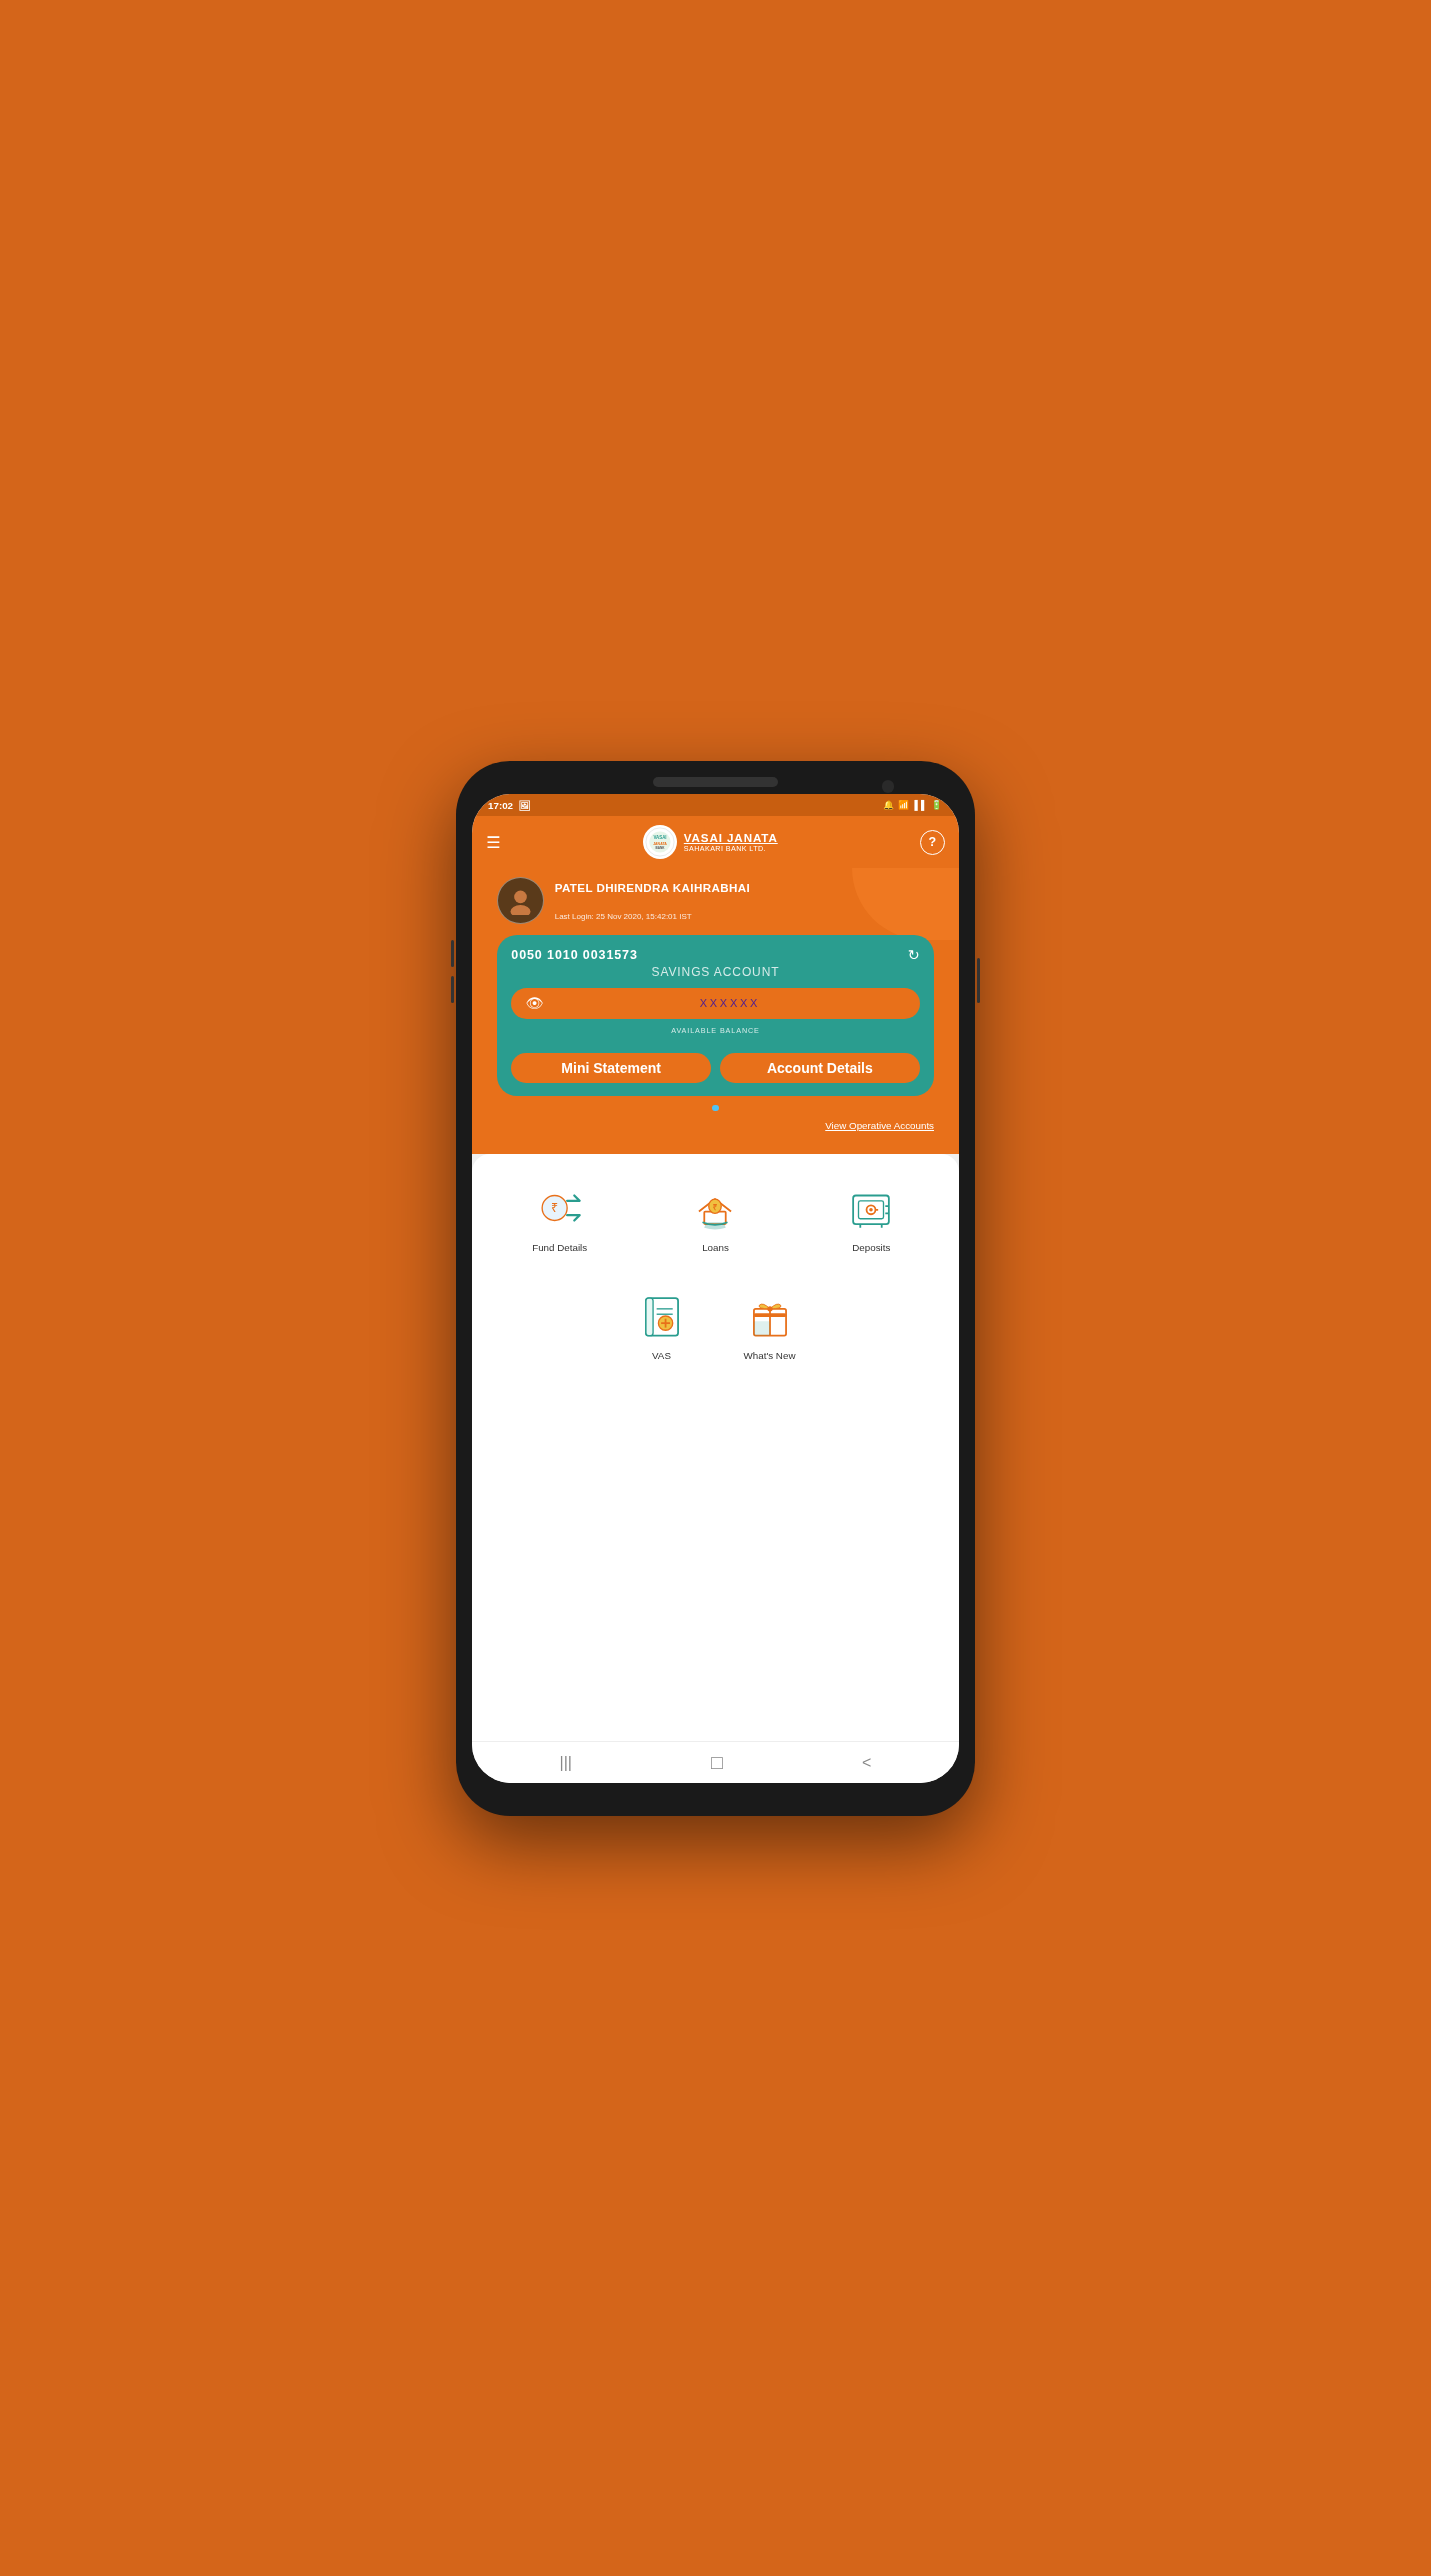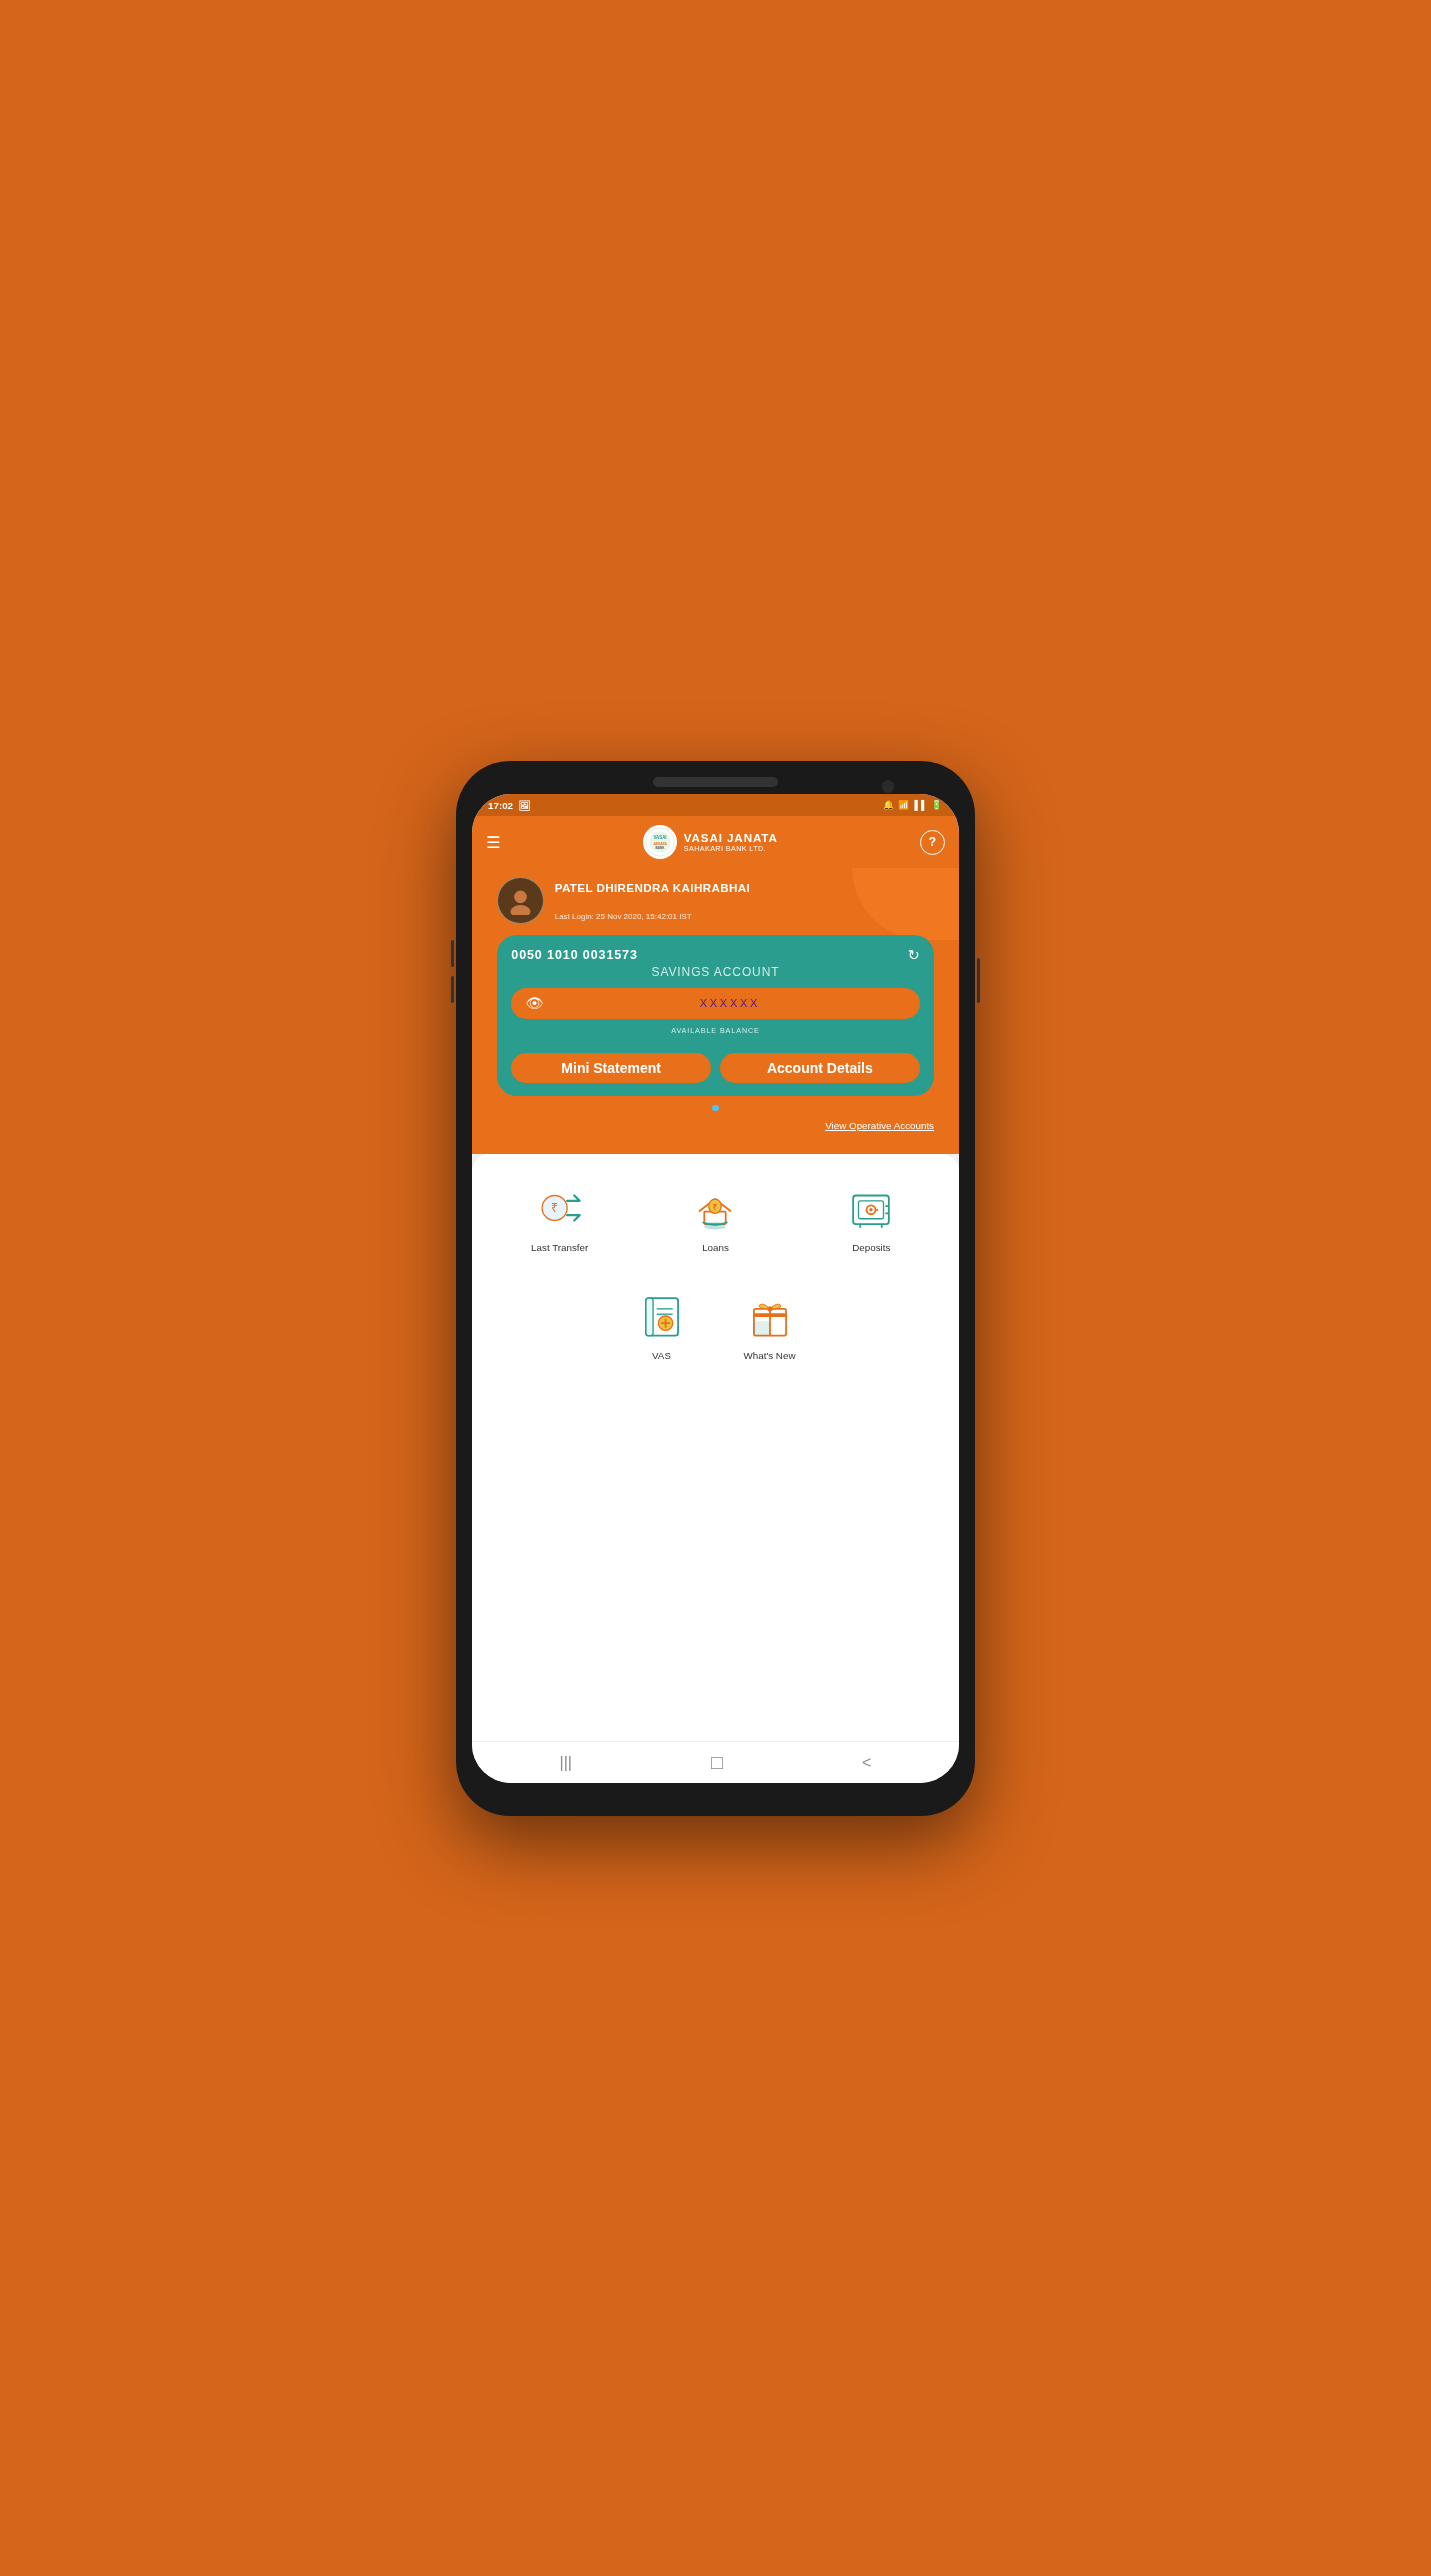--- a/index.html
+++ b/index.html
@@ -83,21 +83,21 @@
     .bank-logo-area { display: flex; align-items: center; gap: 7.2px; }
     .bank-logo-circle {
       width: 34px; height: 34px;
       background: white;
       border-radius: 50%;
       display: flex; align-items: center; justify-content: center;
       font-size: 8px; color: #333; font-weight: bold; text-align: center;
       overflow: hidden;
     }
     .bank-name { color: white; line-height: 1.2; }
-    .bank-name-main { font-size: 11.6px; font-weight: bold; letter-spacing: 0.9px; }
+    .bank-name-main { font-size: 11.6px; font-weight: bold; letter-spacing: 0.9px; text-decoration: underline; }
     .bank-name-sub { font-size: 7.2px; letter-spacing: 0.4px; }
     .help-circle {
       width: 25px; height: 25px;
       border: 1.8px solid white;
       border-radius: 50%;
       display: flex; align-items: center; justify-content: center;
       color: white; font-size: 12.5px; font-weight: bold;
     }
 
     
@@ -385,21 +385,21 @@
         <div class="menu-item">
           <div class="menu-icon-box">
             <svg class="svg-icon" viewBox="0 0 56 56">
 
               <circle cx="22" cy="28" r="14" fill="#e8f4fd" stroke="#e8701a" stroke-width="1.5"></circle>
               <text x="22" y="33" text-anchor="middle" font-size="14" fill="#e8701a">₹</text>
               <path d="M36 20 L50 20 L44 14 M36 36 L50 36 L44 42" stroke="#2a9d8f" stroke-width="2.5" fill="none" stroke-linecap="round" stroke-linejoin="round"></path>
               <path d="M46 20 L50 20" stroke="#2a9d8f" stroke-width="2" fill="none"></path>
             </svg>
           </div>
-          <span class="menu-label">Last Transfer</span>
+          <span class="menu-label">Fund Details</span>
         </div>
 
         <div class="menu-item">
           <div class="menu-icon-box">
             <svg class="svg-icon" viewBox="0 0 56 56">
 
               <path d="M10 32 L28 18 L46 32" stroke="#e8701a" stroke-width="2" fill="none" stroke-linejoin="round"></path>
               <rect x="16" y="32" width="24" height="14" rx="1" fill="none" stroke="#e8701a" stroke-width="2"></rect>
 
               <ellipse cx="28" cy="26" rx="7" ry="8" fill="#f0c040" stroke="#e8701a" stroke-width="1.5"></ellipse>

